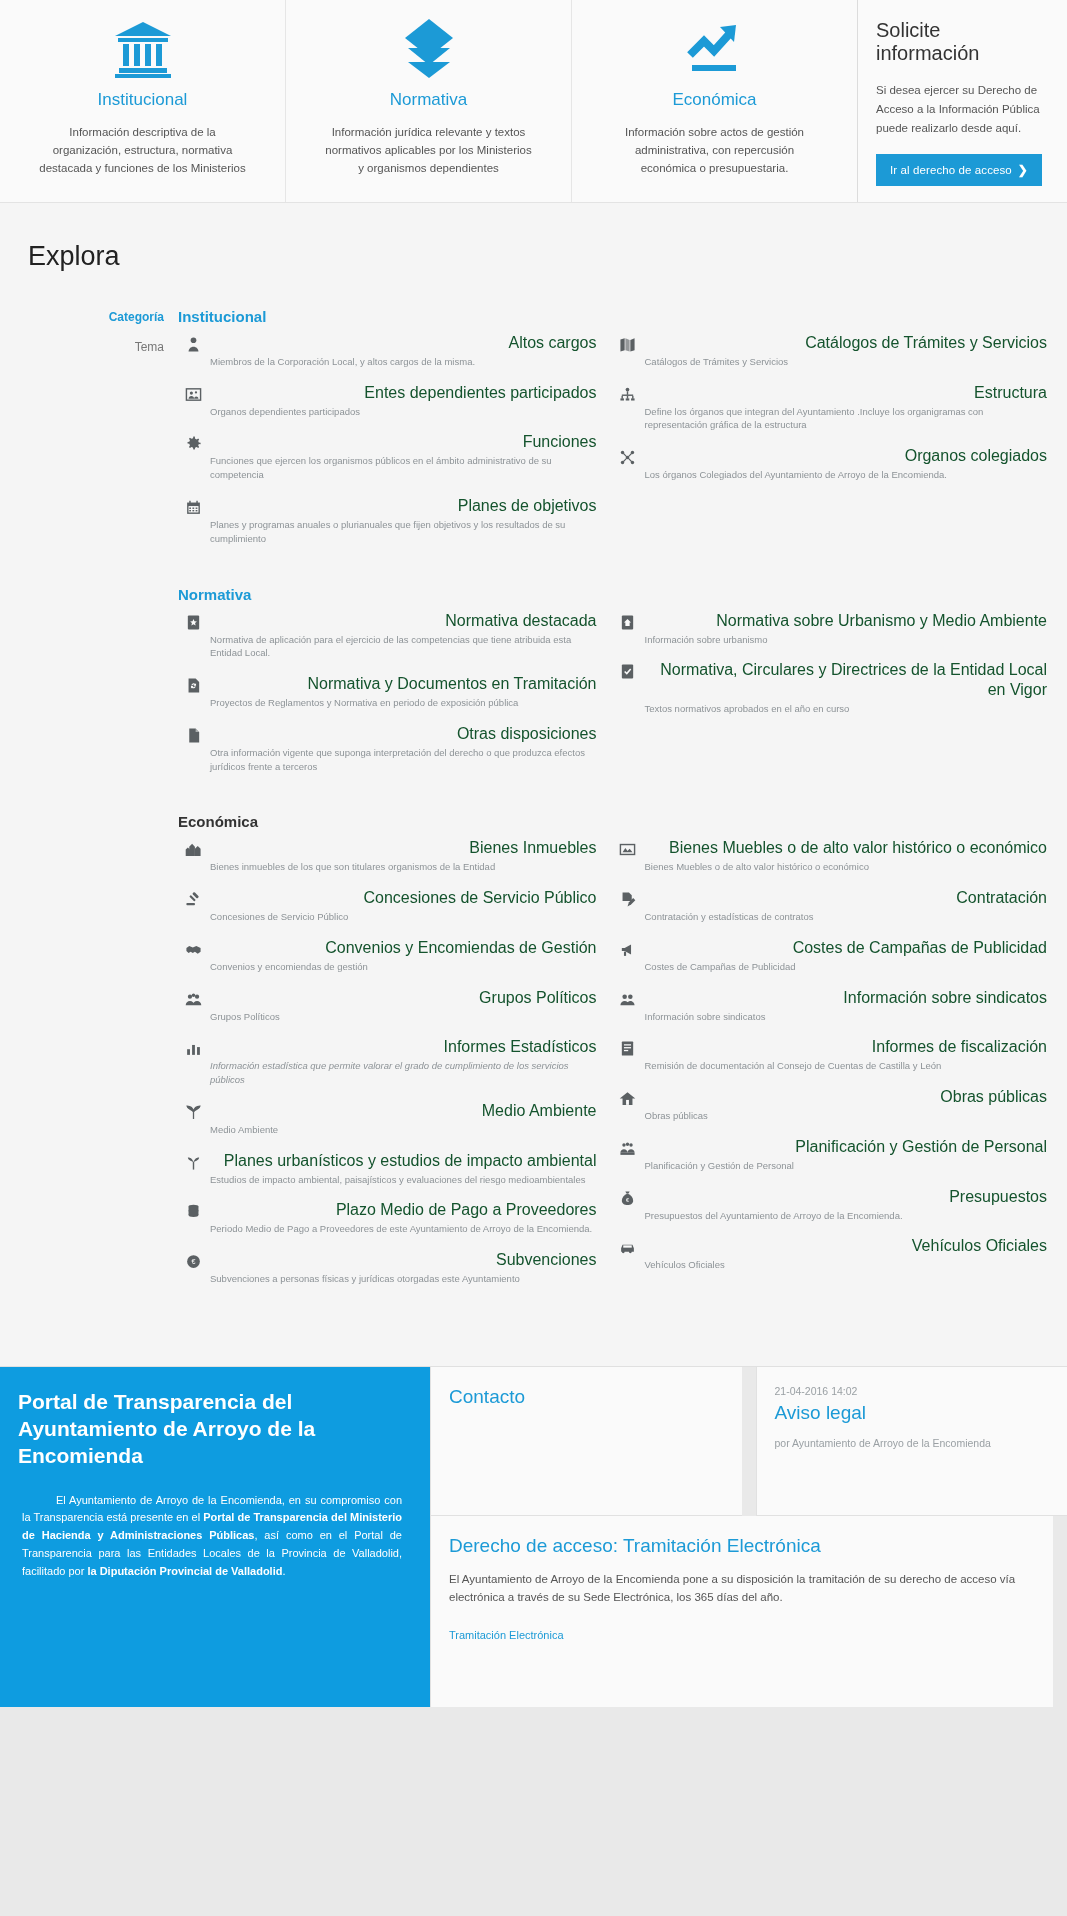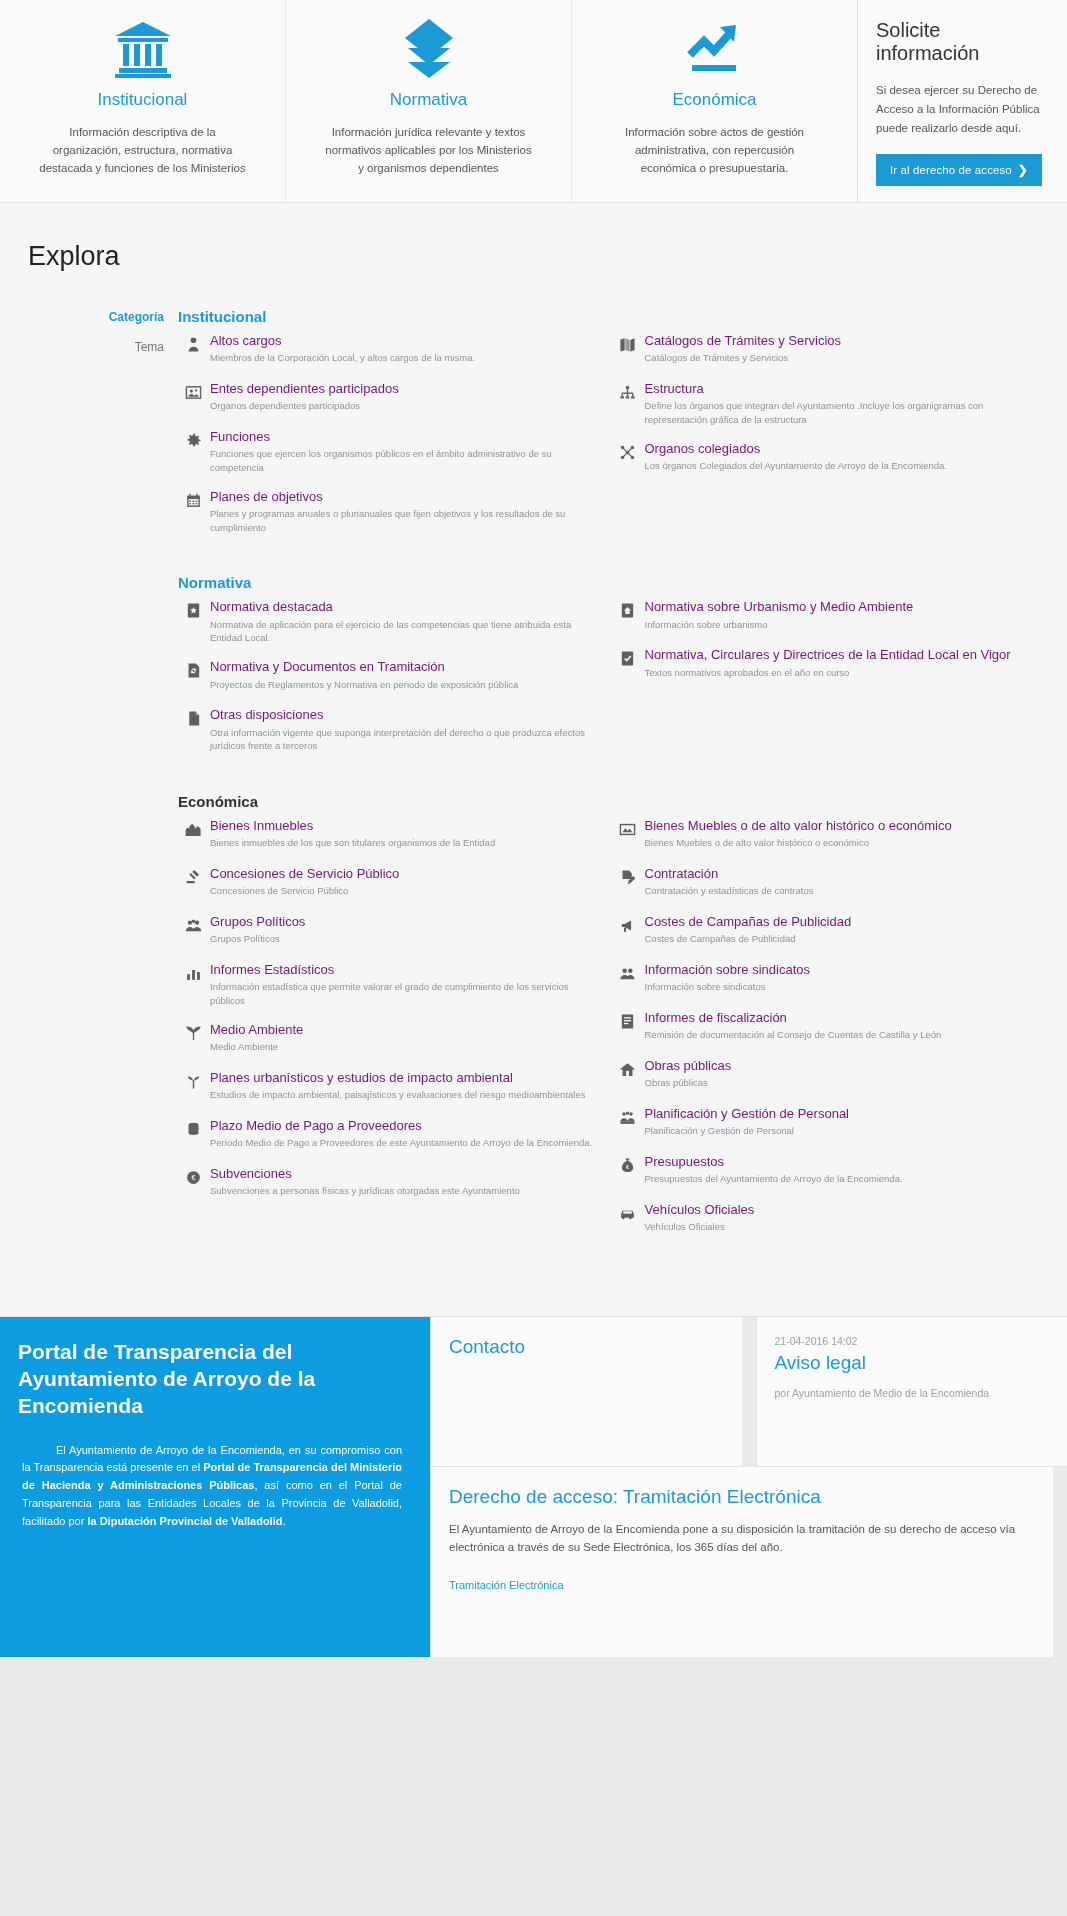--- a/index.html
+++ b/index.html
@@ -143,24 +143,25 @@
   .entry-ico {
     flex: 0 0 30px;
     width: 30px;
     padding-top: 3px;
     display: flex;
     justify-content: center;
   }
   .entry-ico svg { display: block; fill: #5b6063; }
   .entry-txt { flex: 1 1 auto; padding-left: 2px; }
   .entry-name {
-    font-size: 13px;
-    color: #701a75;
+    font-size: 16px;
+    color: #14532d;
     line-height: 1.25;
     margin-bottom: 2px;
+    text-align: right;
   }
   .entry-desc {
     font-size: 9.5px;
     color: #8d9397;
     line-height: 1.45;
   }
 
   
   .footer {
     display: flex;
@@ -512,20 +513,31 @@
                     </svg>
                   </span>
                   <span class="entry-txt">
                     <span class="entry-name" style="display: block;">Concesiones de Servicio Público</span>
                     <span class="entry-desc" style="display: block;">Concesiones de Servicio Público</span>
                   </span>
                 </div>
                 <div class="entry">
                   <span class="entry-ico">
                     <svg width="17" height="17" viewBox="0 0 24 24" fill="#5b6063">
+                      <path d="M2 10l4-3 5 2 5-2 6 3v5l-4 3-4-3-3 2-3-2-3 2-3-3z"></path>
+                    </svg>
+                  </span>
+                  <span class="entry-txt">
+                    <span class="entry-name" style="display: block;">Convenios y Encomiendas de Gestión</span>
+                    <span class="entry-desc" style="display: block;">Convenios y encomiendas de gestión</span>
+                  </span>
+                </div>
+                <div class="entry">
+                  <span class="entry-ico">
+                    <svg width="17" height="17" viewBox="0 0 24 24" fill="#5b6063">
                       <circle cx="7" cy="8" r="3"></circle>
                       <circle cx="17" cy="8" r="3"></circle>
                       <circle cx="12" cy="6" r="2.5"></circle>
                       <path d="M1 20c0-3.5 2.7-6 6-6s6 2.5 6 6zM11 20c0-3.5 2.7-6 6-6s6 2.5 6 6z"></path>
                     </svg>
                   </span>
                   <span class="entry-txt">
                     <span class="entry-name" style="display: block;">Grupos Políticos</span>
                     <span class="entry-desc" style="display: block;">Grupos Políticos</span>
                   </span>
@@ -533,21 +545,21 @@
                 <div class="entry">
                   <span class="entry-ico">
                     <svg width="17" height="17" viewBox="0 0 24 24" fill="#5b6063">
                       <rect x="3" y="13" width="4" height="8"></rect>
                       <rect x="10" y="7" width="4" height="14"></rect>
                       <rect x="17" y="10" width="4" height="11"></rect>
                     </svg>
                   </span>
                   <span class="entry-txt">
                     <span class="entry-name" style="display: block;">Informes Estadísticos</span>
-                    <span class="entry-desc" style="display: block;">Información estadística que permite valorar el grado de cumplimiento de los servicios públicos</span>
+                    <span class="entry-desc" style="display: block; font-style: italic;">Información estadística que permite valorar el grado de cumplimiento de los servicios públicos</span>
                   </span>
                 </div>
                 <div class="entry">
                   <span class="entry-ico">
                     <svg width="17" height="17" viewBox="0 0 24 24" fill="#5b6063">
                       <path d="M12 21V11M12 11c-3-4-8-3-9-8 5 0 8 2 9 8zM12 11c3-4 8-3 9-8-5 0-8 2-9 8z" stroke="#5b6063" stroke-width="1.8" fill="#5b6063"></path>
                     </svg>
                   </span>
                   <span class="entry-txt">
                     <span class="entry-name" style="display: block;">Medio Ambiente</span>
@@ -724,21 +736,21 @@
 
     <div class="foot-right">
       <div class="foot-row">
         <div class="foot-cell">
           <h3 class="foot-h">Contacto</h3>
         </div>
         <div class="cell-gap"></div>
         <div class="foot-cell">
           <div class="foot-date">21-04-2016 14:02</div>
           <h3 class="foot-h">Aviso legal</h3>
-          <div class="foot-sub">por Ayuntamiento de Medio de la Encomienda</div>
+          <div class="foot-sub">por Ayuntamiento de Arroyo de la Encomienda</div>
         </div>
       </div>
 
       <div class="foot-row">
         <div class="foot-cell">
           <h3 class="foot-h">Derecho de acceso: Tramitación Electrónica</h3>
           <p class="foot-p">El Ayuntamiento de Arroyo de la Encomienda pone a su disposición la tramitación de su derecho de acceso vía electrónica a través de su Sede Electrónica, los 365 días del año.</p>
           <span class="foot-link">Tramitación Electrónica</span>
         </div>
         <div class="cell-gap"></div>

